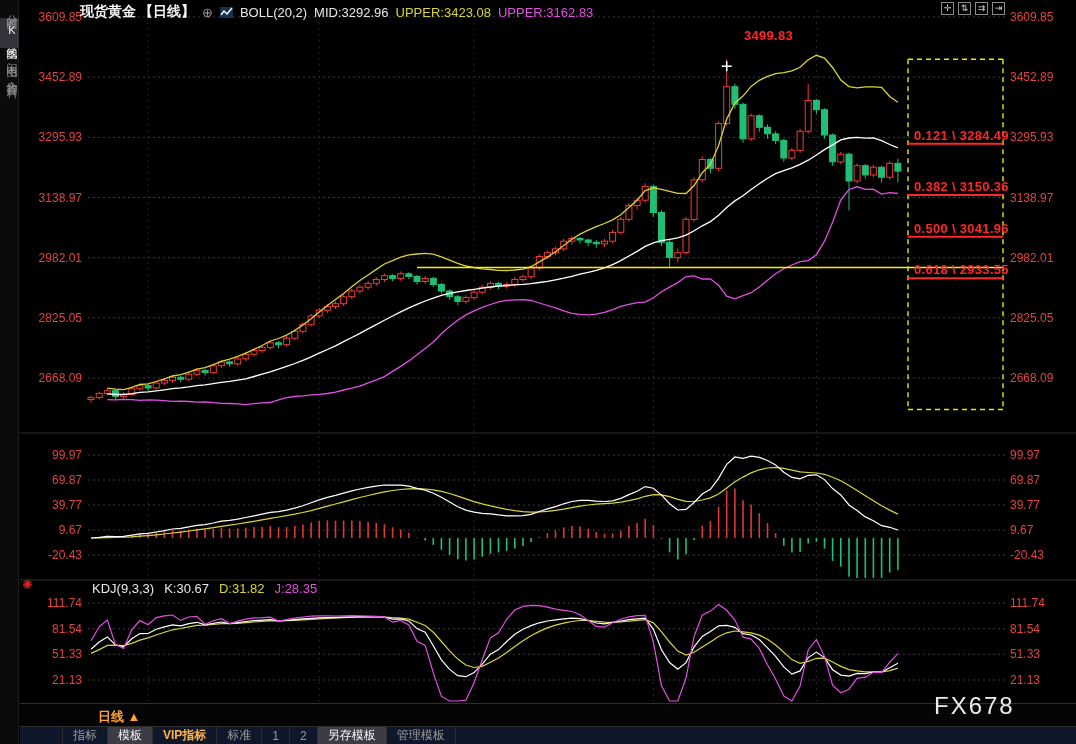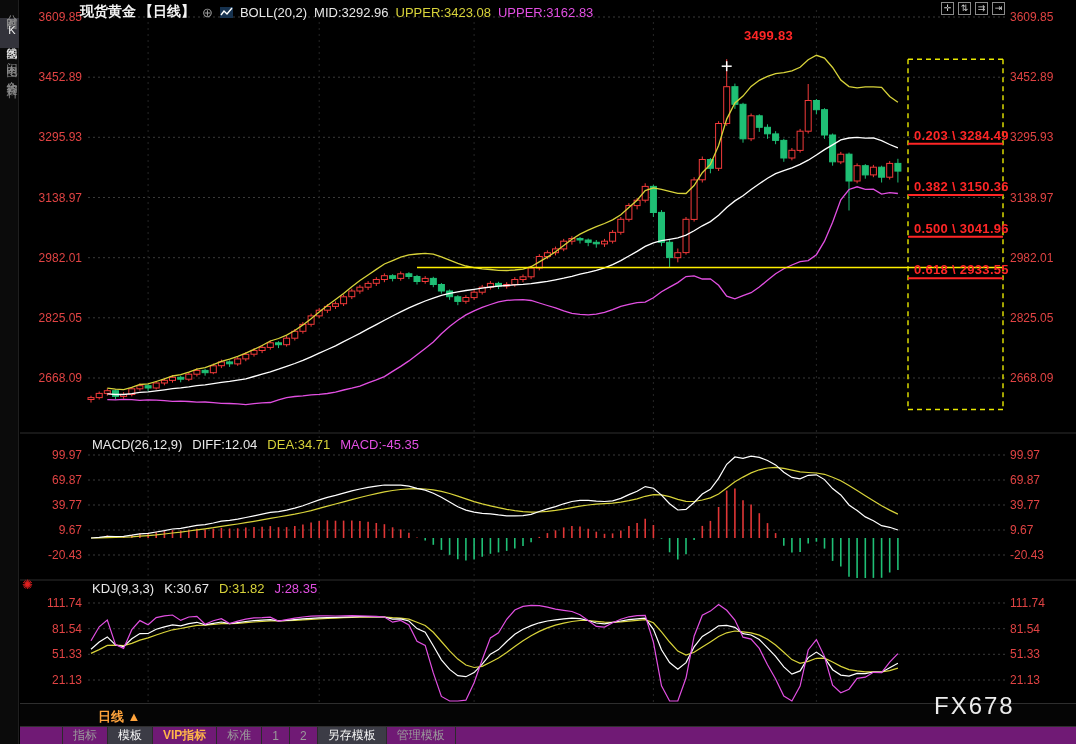--- a/index.html
+++ b/index.html
@@ -24,21 +24,21 @@
     border-right:1px solid #1f1f1f;z-index:4}
   .side-item{writing-mode:vertical-rl;text-orientation:upright;color:#8e8e8e;font-size:11px;
     width:19px;padding:6px 0;text-align:center;letter-spacing:2px;cursor:pointer}
   .side-item.active{background:#33333b;color:#efefef}
   #topicons{position:absolute;top:2px;left:941px;z-index:4;display:flex;gap:4px}
   .ticon{width:13px;height:13px;border:1px solid #8a8a8a;display:flex;align-items:center;
     justify-content:center;color:#cfcfcf;font-size:9px;line-height:9px;background:#000;cursor:pointer}
   #xaxis-row{position:absolute;left:20px;top:703px;width:1056px;height:23px;background:#050505;
     border-top:1px solid #2e2e2e;z-index:3}
   #period-btn{position:absolute;left:78px;top:4px;color:#ffa43c;font-weight:bold;font-size:13px;cursor:pointer}
-  #bottombar{position:absolute;left:20px;top:726px;width:1056px;height:18px;background:#701a75;
+  #bottombar{position:absolute;left:20px;top:726px;width:1056px;height:18px;background:#0f172a;
     border-top:1px solid #2f2f2f;display:flex;align-items:stretch;z-index:3;padding-left:42px}
   .tab{color:#9a9a9a;font-size:12px;padding:1px 10px;display:flex;align-items:center;
     border-right:1px solid #2b2b2b;cursor:pointer}
   .tab:first-child{border-left:1px solid #2b2b2b}
   .tab.selected{background:#3c3c46;color:#f5f5f5}
   .tab.vip{color:#ffb649;font-weight:bold}
   #watermark{position:absolute;left:934px;top:692px;z-index:5;color:#ececec;font-size:24px;
     letter-spacing:2px;font-weight:400}
   #alarm-icon{position:absolute;left:22px;top:577px;z-index:3;color:#e02020;font-size:13px;cursor:pointer}
 </style>
@@ -422,21 +422,21 @@
       <div class="abs ax-red" style="left: 1010px; top: 621.664px;">81.54</div>
       <div class="abs ax-red ax-left" style="left: 18px; top: 647.336px;">51.33</div>
       <div class="abs ax-red" style="left: 1010px; top: 647.336px;">51.33</div>
       <div class="abs ax-red ax-left" style="left: 18px; top: 673px;">21.13</div>
       <div class="abs ax-red" style="left: 1010px; top: 673px;">21.13</div>
       <div class="abs month" style="left: 122.05px; top: 707px;">2025/01</div>
       <div class="abs month" style="left: 293.2px; top: 707px;">2025/02</div>
       <div class="abs month" style="left: 448.05px; top: 707px;">2025/03</div>
       <div class="abs month" style="left: 627.35px; top: 707px;">2025/04</div>
       <div class="abs month" style="left: 790.35px; top: 707px;">2025/05</div>
-      <div class="abs fib" style="left: 914px; top: 127.719px;">0.203 \ 3284.49</div>
+      <div class="abs fib" style="left: 914px; top: 127.719px;">0.121 \ 3284.49</div>
       <div class="abs fib" style="left: 914px; top: 179.134px;">0.382 \ 3150.36</div>
       <div class="abs fib" style="left: 914px; top: 220.686px;">0.500 \ 3041.96</div>
       <div class="abs fib" style="left: 914px; top: 262.243px;">0.618 \ 2933.55</div>
       <div class="abs fib" style="left: 744px; top: 28px;">3499.83</div>
     </div>
 
   <div id="sidebar">
       <div class="side-item">分时图</div>
       <div class="side-item active">K线图</div>
       <div class="side-item">闪电图</div>
@@ -459,26 +459,20 @@
     <span class="mag">UPPER:3162.83</span>
   </div>
 
   <div id="topicons">
       <div class="ticon">✛</div>
       <div class="ticon">⇅</div>
       <div class="ticon">⇉</div>
       <div class="ticon">⇥</div>
     </div>
 
-  <div class="panel-hdr" style="left:92px;top:437px">
-    <span class="w">MACD(26,12,9)</span>
-    <span class="w">DIFF:12.04</span>
-    <span class="yel">DEA:34.71</span>
-    <span class="mag">MACD:-45.35</span>
-  </div>
 
   <div id="alarm-icon">✺</div>
 
   <div class="panel-hdr" style="left:92px;top:581px">
     <span class="w">KDJ(9,3,3)</span>
     <span class="w">K:30.67</span>
     <span class="yel">D:31.82</span>
     <span class="mag">J:28.35</span>
   </div>
 

